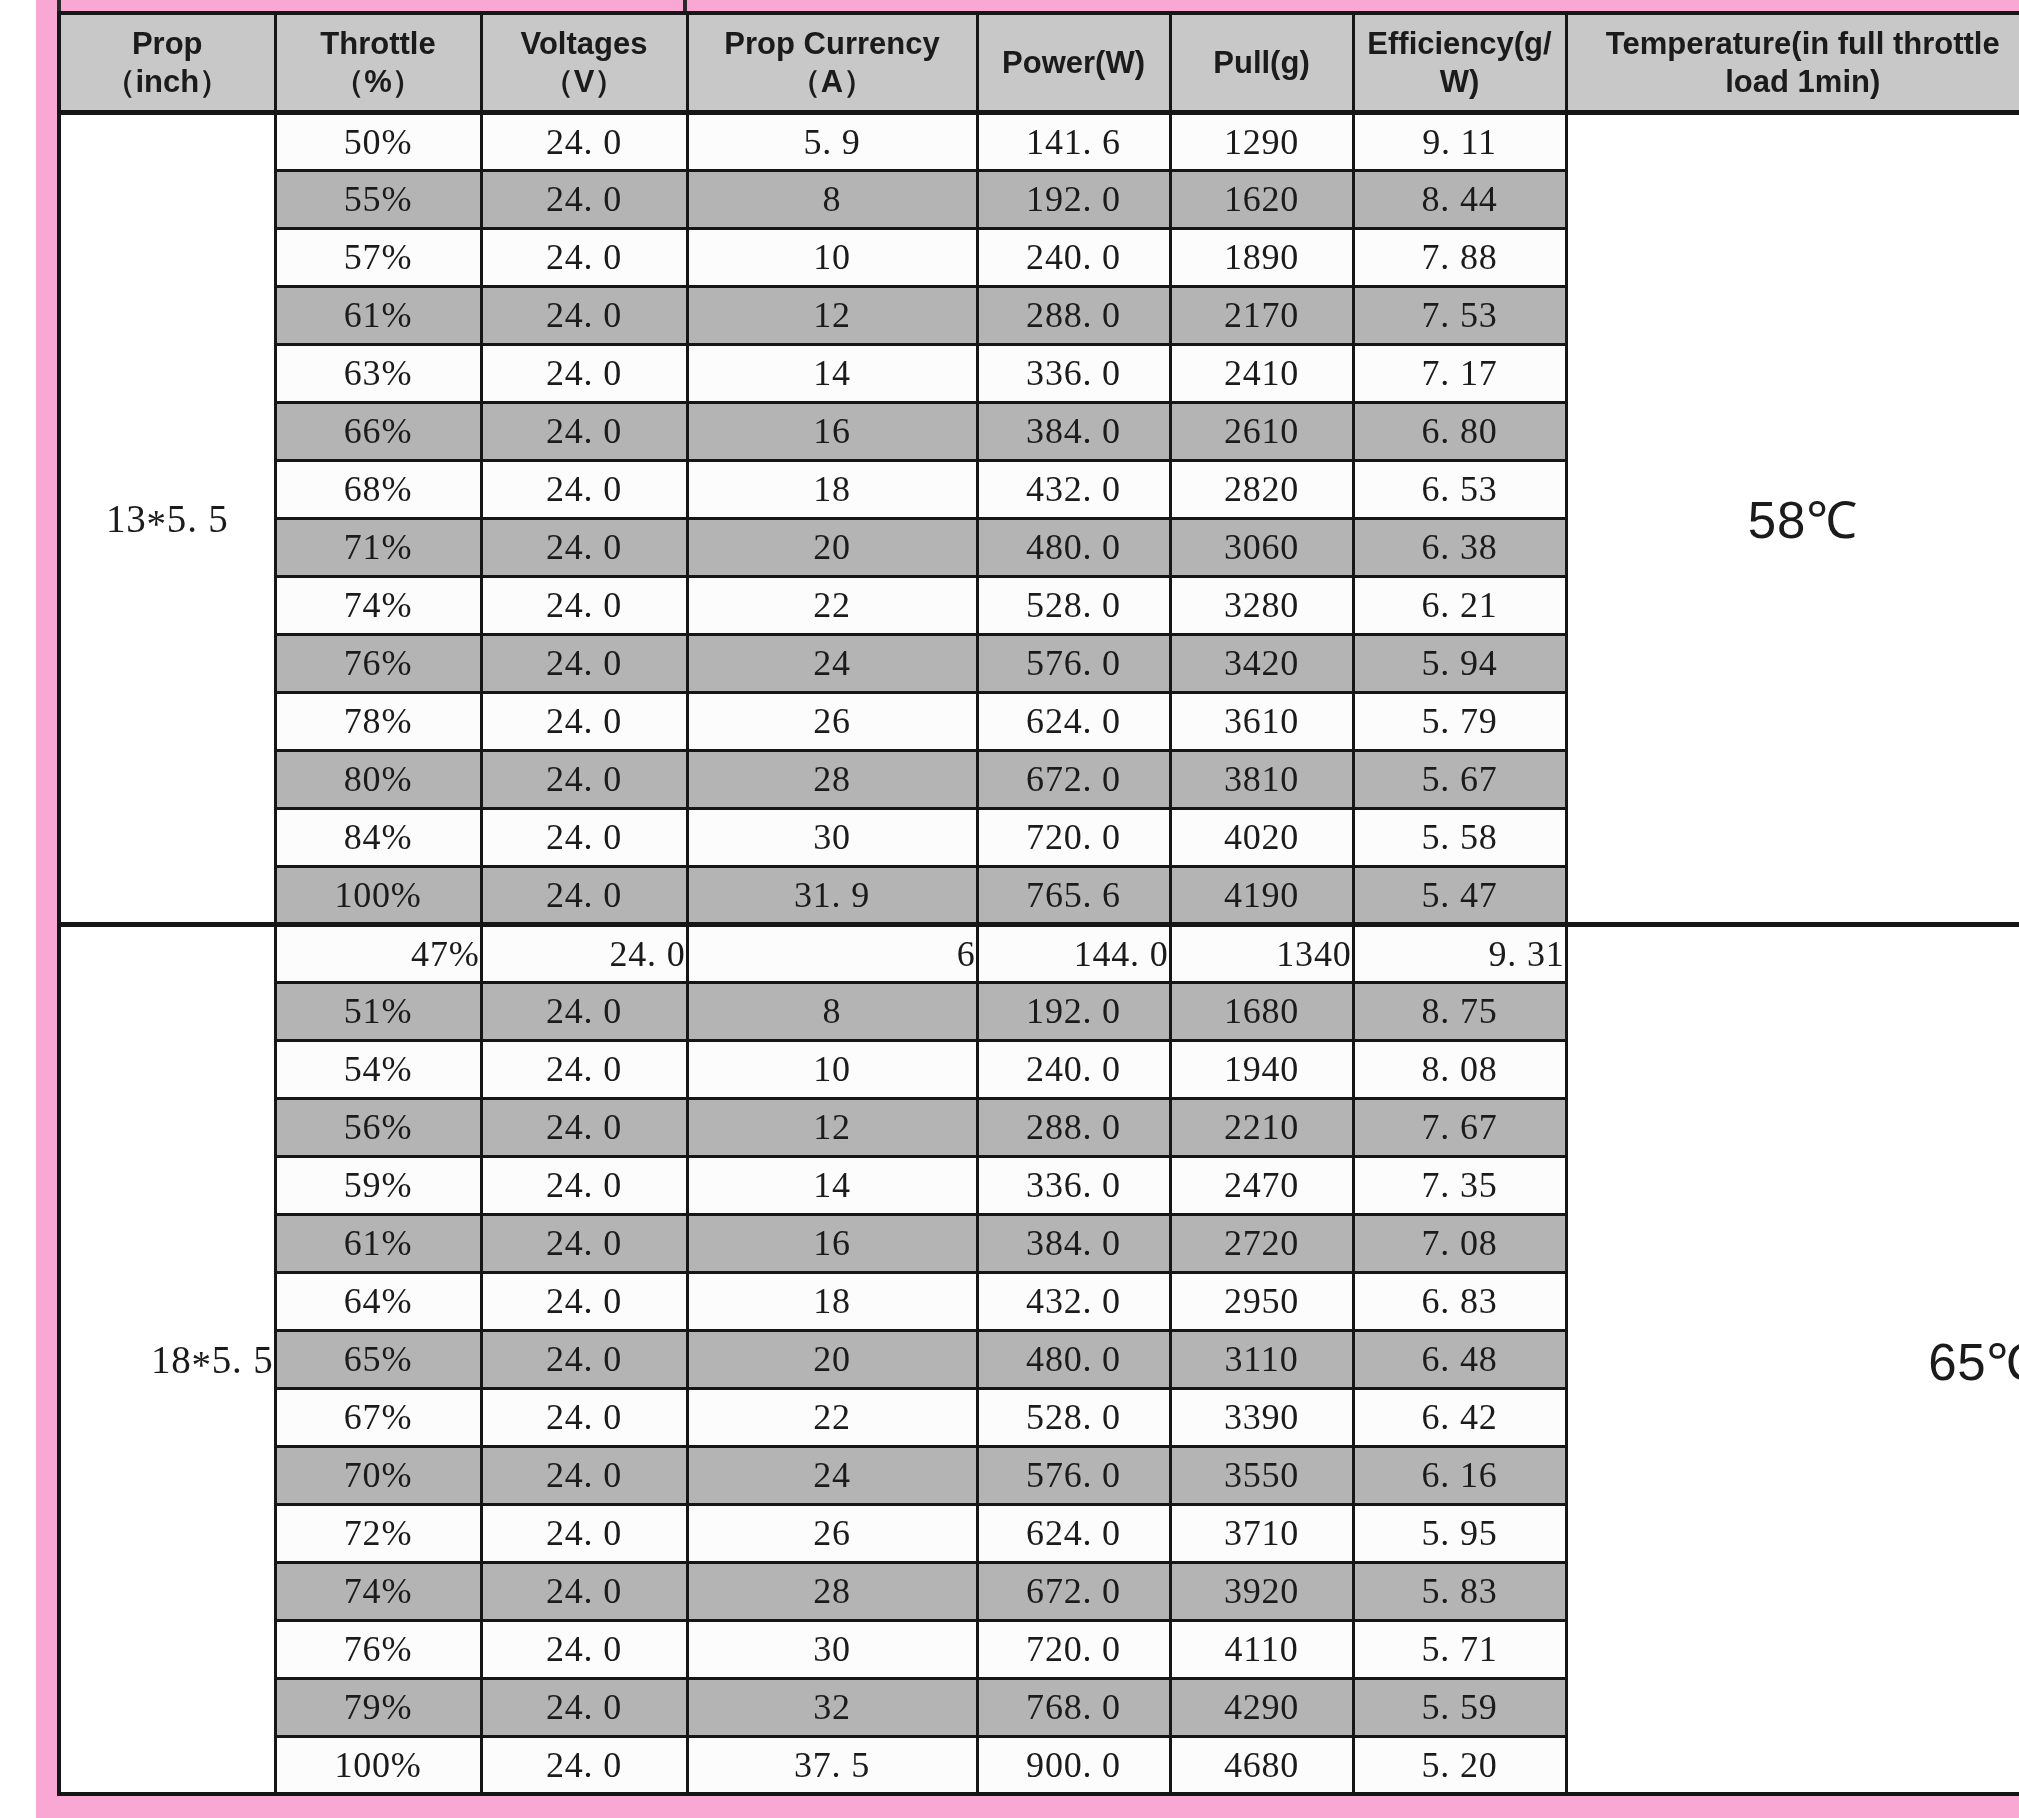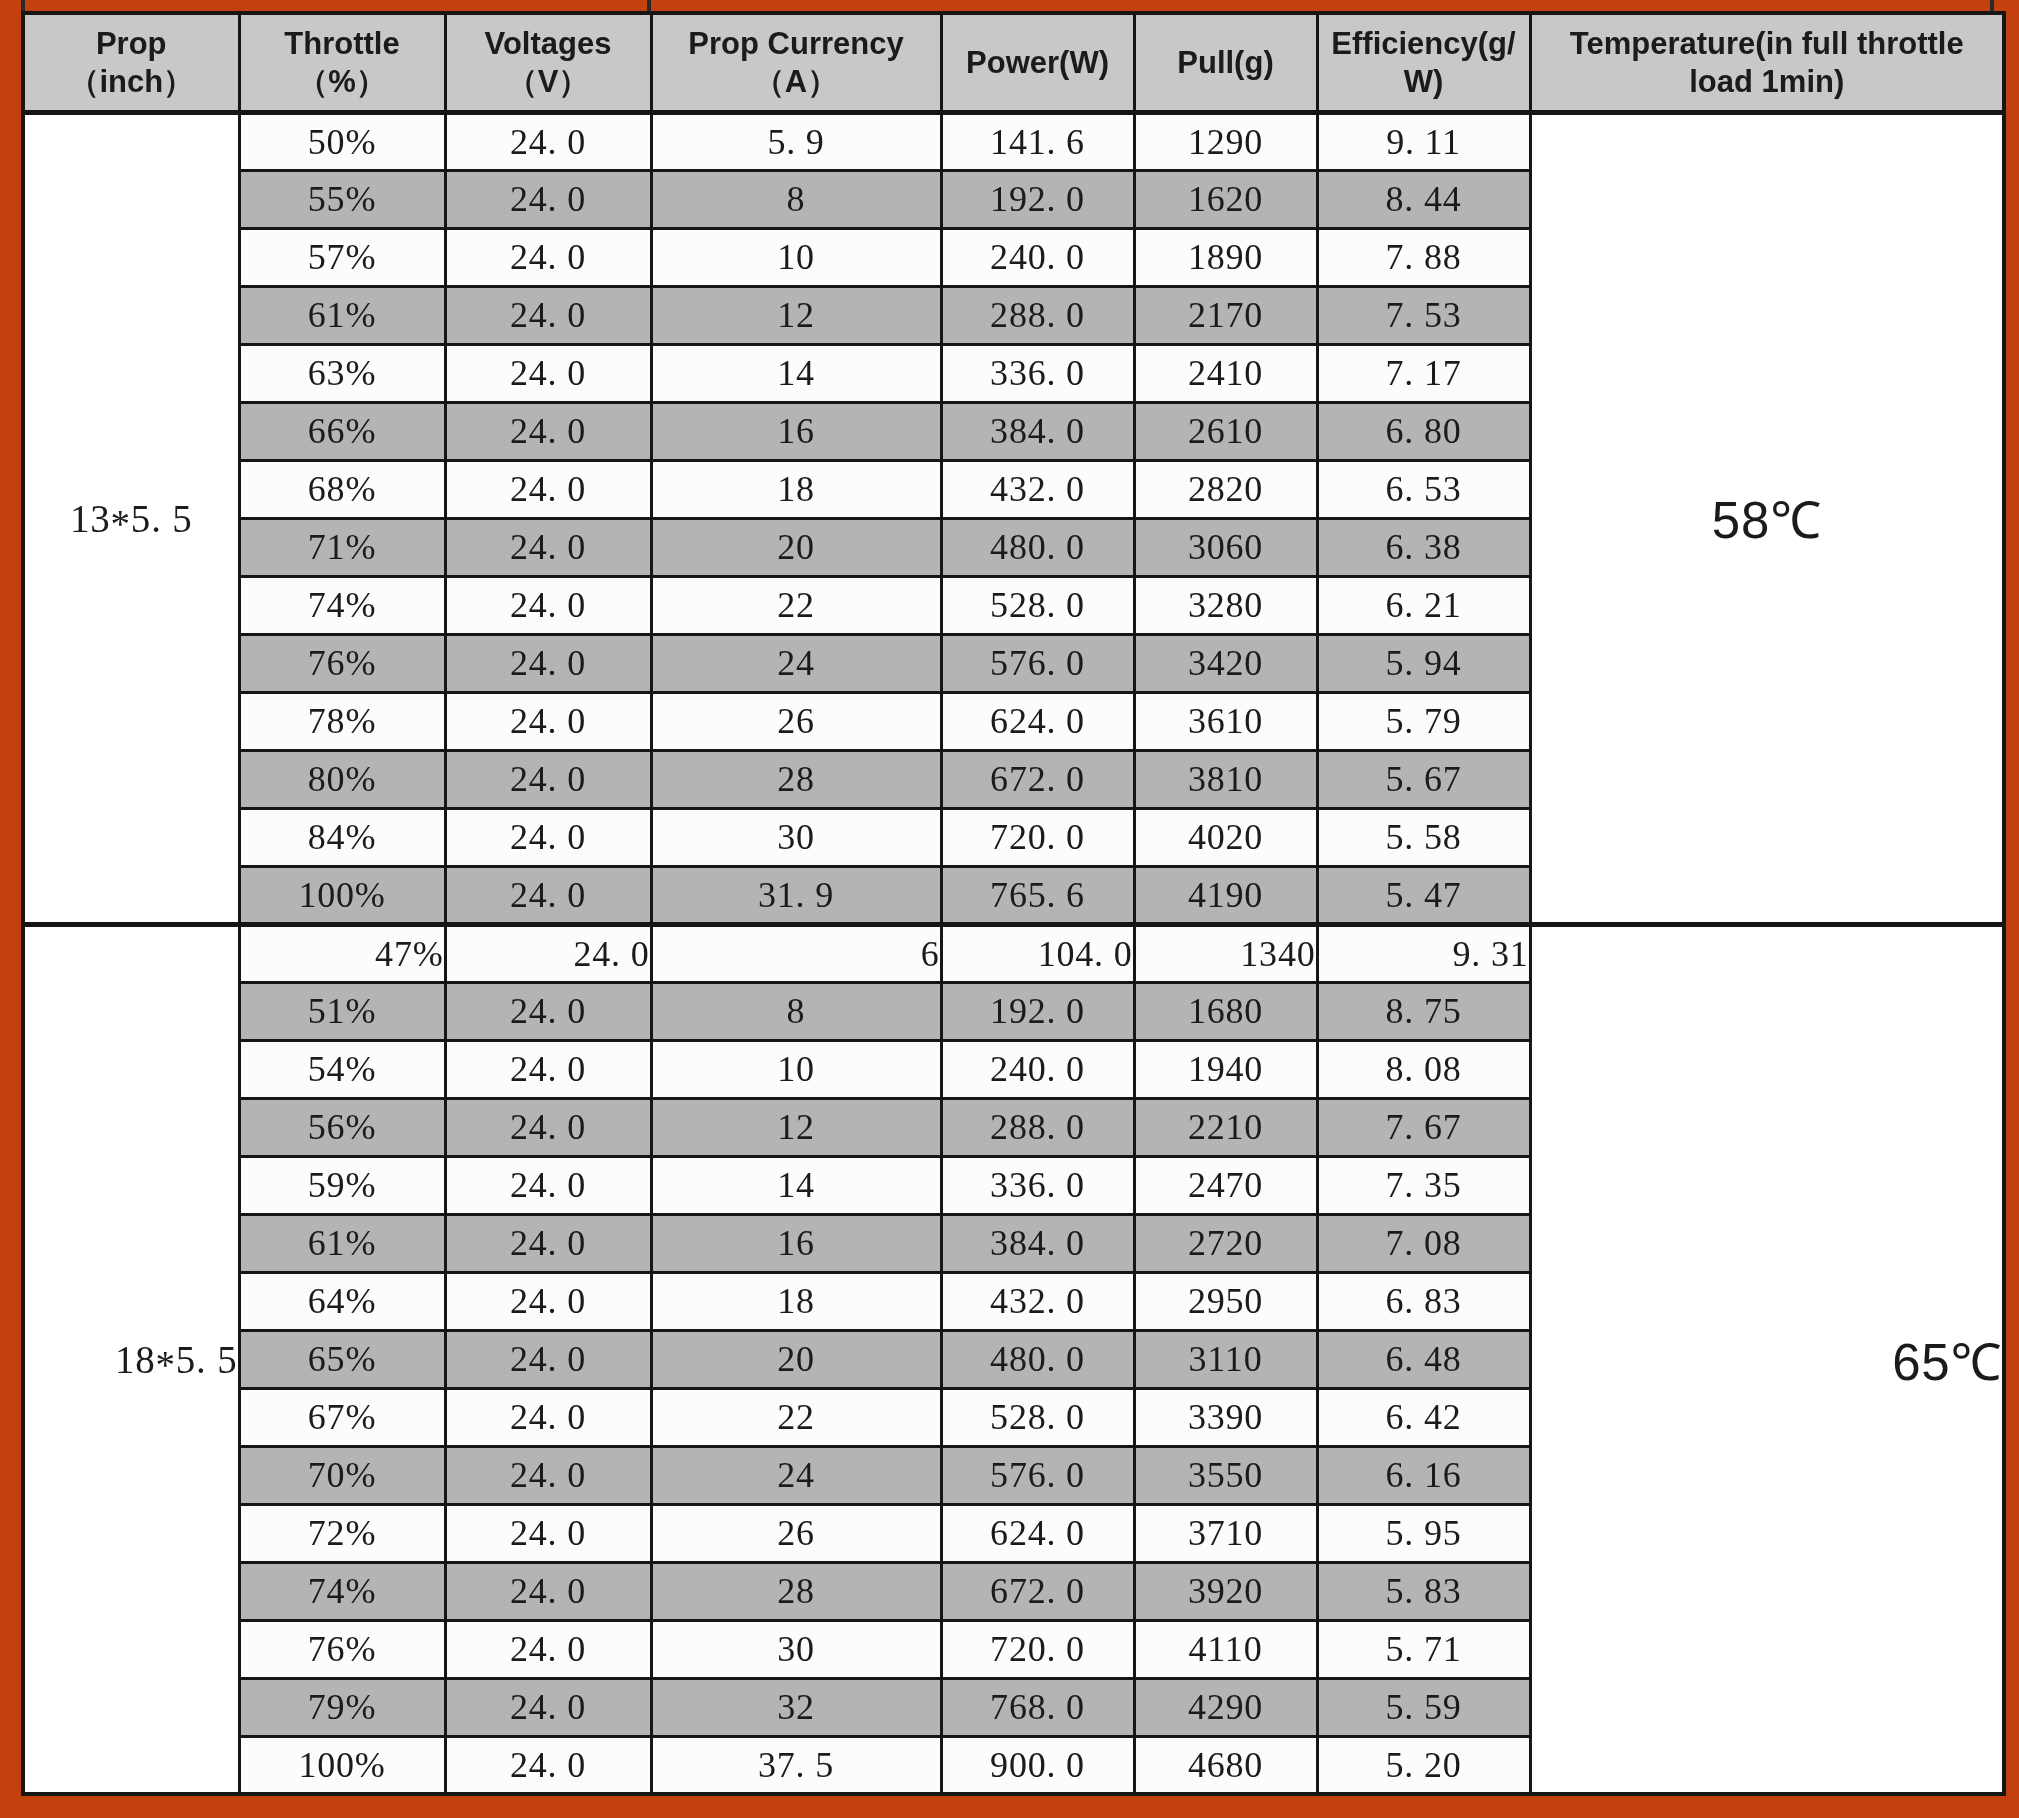--- a/index.html
+++ b/index.html
@@ -11,21 +11,21 @@
   }
   *{margin:0;padding:0;box-sizing:border-box;}
   html,body{background:#ffffff;}
   body{
     width:2019px;height:1819px;
     position:relative;
     font-family:"Liberation Sans",sans-serif;
     color:var(--text);
     overflow:hidden;
   }
-  .canvas{position:absolute;inset:0;background:#c2410c;}
+  .canvas{position:absolute;inset:0;background:#f9a8d4;margin-left:36px;}
   
   .remnant{position:absolute;top:0;width:4.1px;height:13px;background:#2a2a2a;}
   .remnant.r1{left:21px;}
   .remnant.r2{left:647px;}
   .remnant.r3{left:1990px;}
 
   table.prop-table{
     position:absolute;left:21px;top:11.4px;
     width:1981px;
     border-collapse:collapse;
@@ -243,21 +243,21 @@
           <td class="val">4190</td>
           <td class="val">5. 47</td>
         </tr>
       </tbody>
     <tbody id="tbody-sec2" class="sec2">
         <tr class="data-row first">
           <td class="prop-cell" rowspan="15"><span class="">18</span><span class="star">*</span><span class="">5. 5</span></td>
           <td class="val">47%</td>
           <td class="val">24. 0</td>
           <td class="val">6</td>
-          <td class="val">104. 0</td>
+          <td class="val">144. 0</td>
           <td class="val">1340</td>
           <td class="val">9. 31</td>
           <td class="temp-cell" rowspan="15">65℃</td>
         </tr>
         <tr class="data-row g">
           <td class="val">51%</td>
           <td class="val">24. 0</td>
           <td class="val">8</td>
           <td class="val">192. 0</td>
           <td class="val">1680</td>

